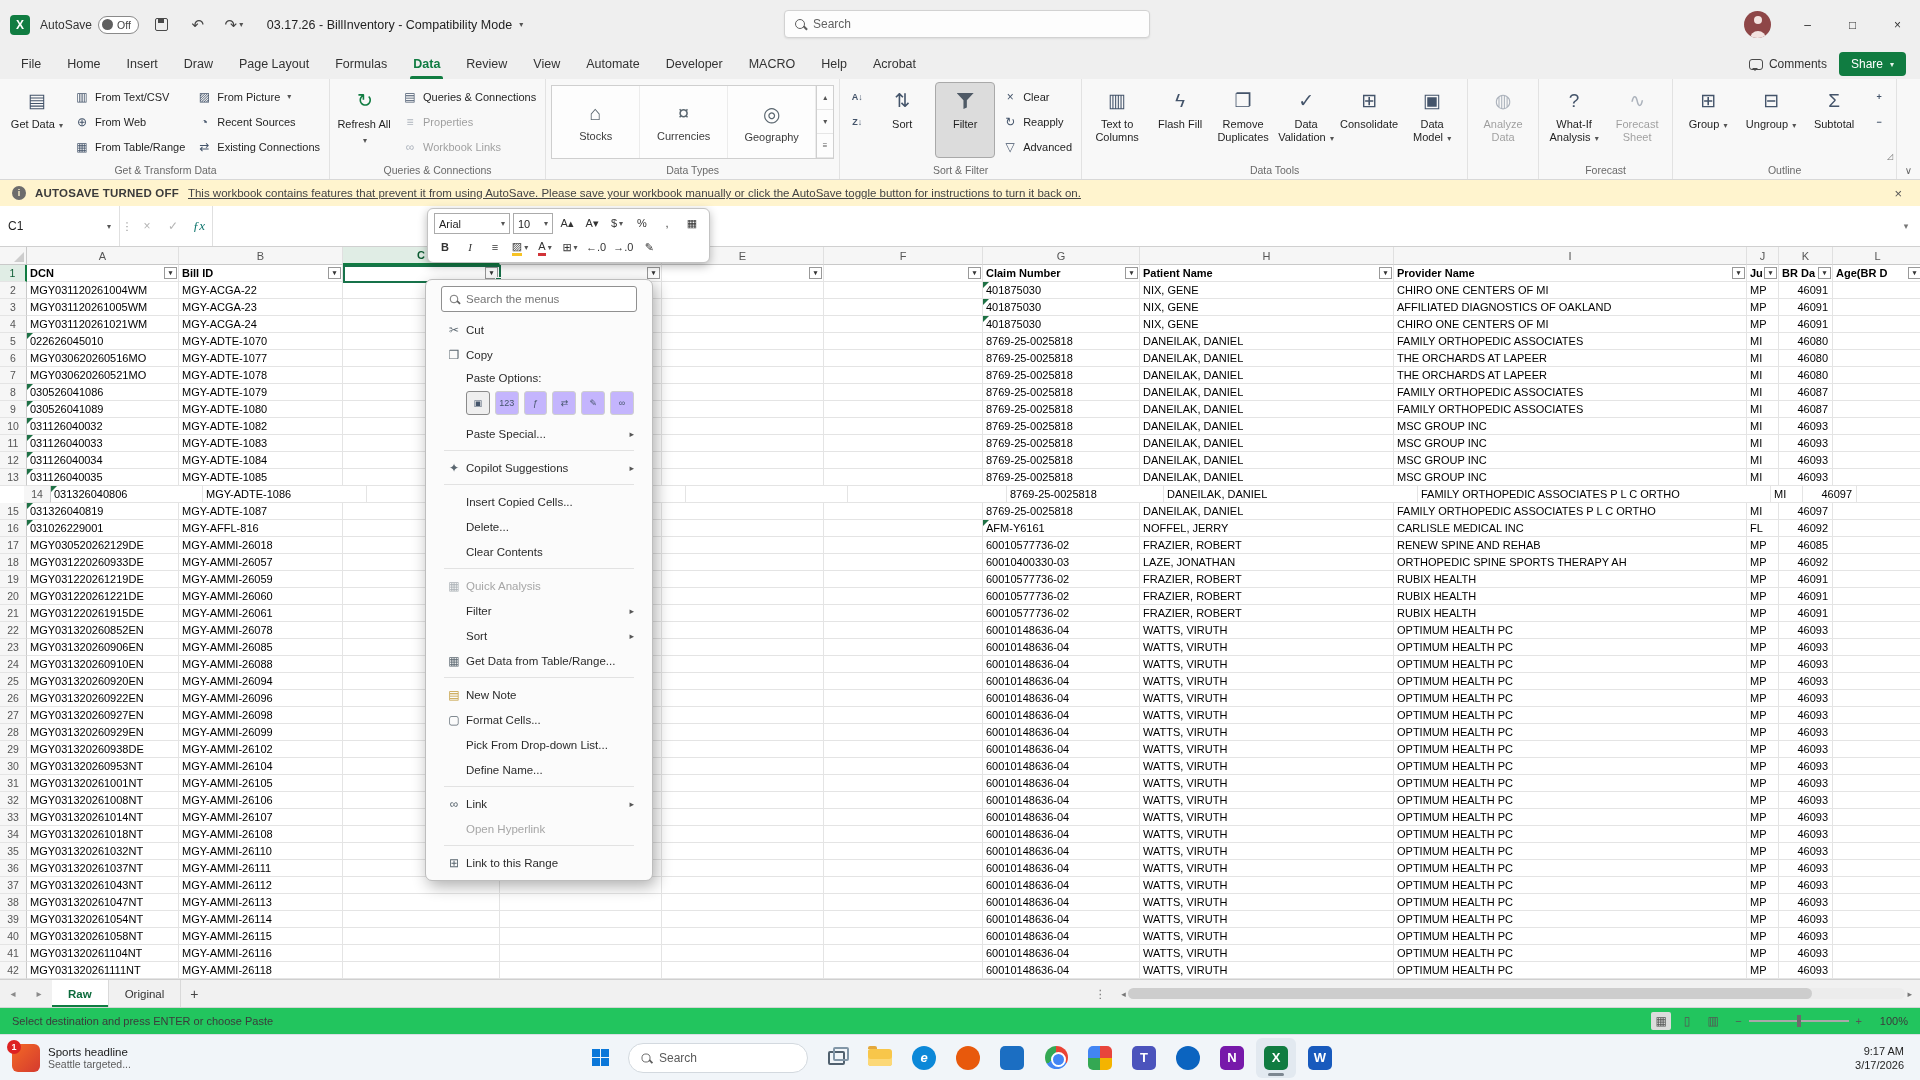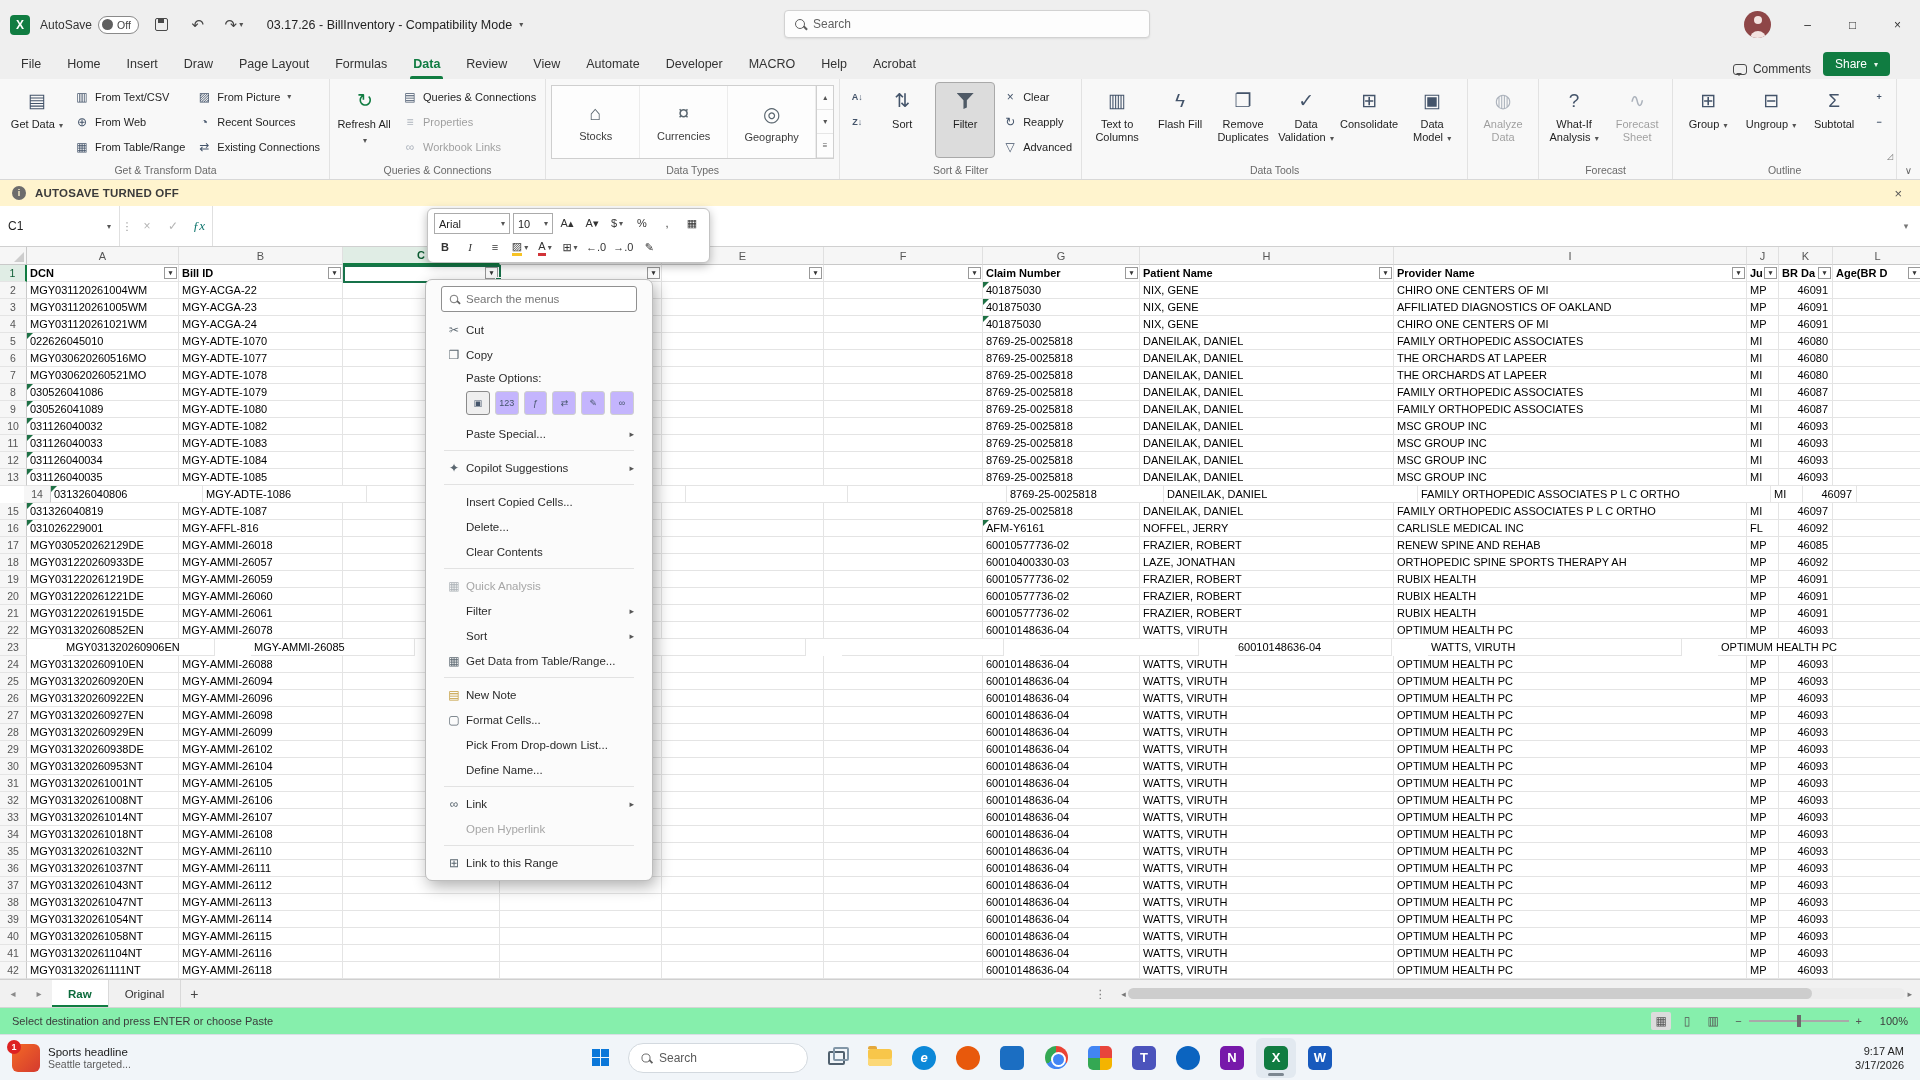--- a/index.html
+++ b/index.html
@@ -27,21 +27,21 @@
 .avatar::before{content:"";position:absolute;top:5px;left:9.5px;width:8px;height:8px;border-radius:50%;background:#f3e3e0}
 .avatar::after{content:"";position:absolute;bottom:-2px;left:5.5px;width:16px;height:9px;border-radius:8px 8px 0 0;background:#f3e3e0}
 .cap{width:45px;height:49px;display:flex;align-items:center;justify-content:center;color:#333;font-size:12px}
 
 
 .tabrow{position:absolute;top:49px;left:0;width:1920px;height:30px;background:#efefef;display:flex;align-items:center}
 .tabs{display:flex;align-items:stretch;height:100%;padding-left:8px}
 .rtab{padding:0 13px;display:flex;align-items:center;font-size:12.5px;color:#333;position:relative}
 .rtab.act{color:#0f7b41;font-weight:bold}
 .rtab.act::after{content:"";position:absolute;left:10px;right:10px;bottom:0;height:3px;background:#107c41;border-radius:2px 2px 0 0}
-.tabactions{margin-left:auto;display:flex;align-items:flex-end;gap:12px;padding-right:30px}
+.tabactions{margin-left:auto;display:flex;align-items:center;gap:12px;padding-right:14px}
 .comments{display:flex;align-items:center;gap:6px;font-size:12px;color:#333}
 .bubble{width:14px;height:11px;border:1.5px solid #4a4a4a;border-radius:3px;position:relative}
 .bubble::after{content:"";position:absolute;left:2px;bottom:-5px;border:3px solid transparent;border-top-color:#4a4a4a}
 .share{background:#107c41;color:#fff;border-radius:4px;height:24px;padding:0 12px;display:flex;align-items:center;gap:5px;font-size:12px}
 .share .dd{color:#eaf5ee}
 
 
 .ribbon{position:absolute;top:79px;left:0;width:1920px;height:101px;background:#f8f8f8;border-bottom:1px solid #d8d8d8;display:flex}
 #ribbon-groups{display:flex;flex:1;overflow:hidden;padding-left:2px}
 .rgroup{display:flex;flex-direction:column;border-right:1px solid #e2e2e2;padding:3px 5px 0 5px;position:relative;flex:none}
@@ -111,21 +111,21 @@
 #stabs{display:flex;align-items:stretch}
 .stab{padding:0 16px;display:flex;align-items:center;color:#333;border-right:1px solid #d9d9d9}
 .stab.act{background:#fff;color:#0c6b3c;font-weight:bold;box-shadow:inset 0 -2px 0 #107c41}
 .sdots{width:26px;display:flex;align-items:center;justify-content:center;color:#777;margin-left:880px}
 .hscroll{flex:1;display:flex;align-items:center;gap:2px;padding:0 8px}
 .harrow{font-size:9px;color:#777}
 .htrack{flex:1;height:11px;background:#ececec;border-radius:6px;position:relative}
 .hthumb{position:absolute;left:0;top:0;height:11px;width:88%;background:#cdcdcd;border-radius:6px}
 
 
-.statusbar{position:absolute;top:1007px;left:0;width:1920px;height:27px;background:#86efac;border-top:1px solid #d5d5d5;display:flex;align-items:center;padding:0 12px;font-size:11px;color:#3b3b3b}
+.statusbar{position:absolute;top:1007px;left:0;width:1920px;height:27px;background:#22c55e;border-top:1px solid #d5d5d5;display:flex;align-items:center;padding:0 12px;font-size:11px;color:#3b3b3b}
 .sright{margin-left:auto;display:flex;align-items:center;gap:12px}
 #views{display:flex;gap:6px}
 .vbtn{width:20px;height:18px;display:flex;align-items:center;justify-content:center;color:#555;font-size:12px;border-radius:2px}
 .vbtn.act{background:#dcdcdc}
 .zoomctl{display:flex;align-items:center;gap:7px;color:#555}
 .ztrack{width:100px;height:2px;background:#a9a9a9;position:relative}
 .zthumb{position:absolute;left:48px;top:-5px;width:4px;height:12px;background:#6b6b6b}
 .zlabel{min-width:34px;text-align:right}
 
 
@@ -520,20 +520,21 @@
           <div class="rglabel">Outline</div>
           <div class="launcher">◿</div>
         </div>
       </div>
     <div class="collapse"><span>∨</span></div>
   </div>
 
   <div class="warn">
     <span class="winfo"></span>
     <span class="wtitle">AUTOSAVE TURNED OFF</span>
+    <span class="wmsg">This workbook contains features that prevent it from using AutoSave. Please save your workbook manually or click the AutoSave toggle button for instructions to turn it back on.</span>
     <span class="wclose">×</span>
   </div>
 
   <div class="fbar">
     <div class="namebox">
         <span>C1</span>
         <span class="dd">▾</span>
       </div>
     <div class="fdots">⋮</div>
     <div class="fxbtn dis">×</div>
@@ -893,21 +894,21 @@
           <div class="cell"></div>
           <div class="cell"></div>
           <div class="cell"></div>
           <div class="cell">60010148636-04</div>
           <div class="cell">WATTS, VIRUTH</div>
           <div class="cell">OPTIMUM HEALTH PC</div>
           <div class="cell">MP</div>
           <div class="cell num">46093</div>
           <div class="cell"></div>
         </div>
-        <div class="grow" style="grid-template-columns: 27px 152px 164px 157px 162px 162px 159px 157px 254px 353px 32px 54px 90px; gap: 36px;">
+        <div class="grow" style="grid-template-columns: 27px 152px 164px 157px 162px 162px 159px 157px 254px 353px 32px 54px 90px;">
           <div class="gut">23</div>
           <div class="cell">MGY031320260906EN</div>
           <div class="cell">MGY-AMMI-26085</div>
           <div class="cell"></div>
           <div class="cell"></div>
           <div class="cell"></div>
           <div class="cell"></div>
           <div class="cell">60010148636-04</div>
           <div class="cell">WATTS, VIRUTH</div>
           <div class="cell">OPTIMUM HEALTH PC</div>

